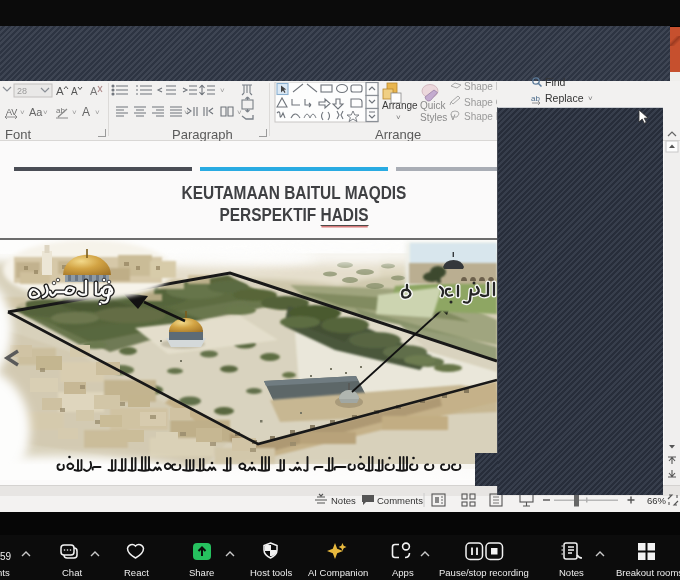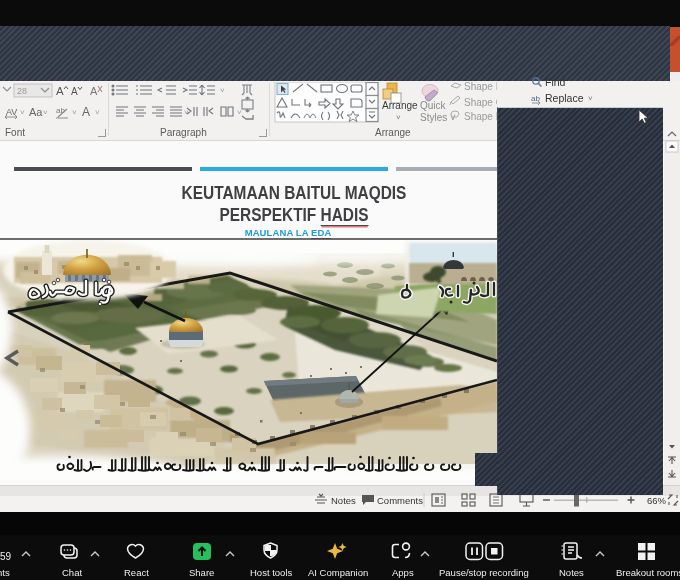--- a/index.html
+++ b/index.html
@@ -6,21 +6,21 @@
 body{font-family:"Liberation Sans",sans-serif}
 #screen{position:relative;width:680px;height:580px;background:#000;overflow:hidden;font-family:"Liberation Sans",sans-serif}
 .abs{position:absolute}
 #topblack{left:0;top:0;width:680px;height:26px;background:#0b0b0b}
 #band{left:0;top:26px;width:670px;height:55px;
 background:repeating-linear-gradient(135deg,#3e4553 0px,#3e4553 1.9px,#2d3442 1.9px,#2d3442 4px)}
 #orange{left:670px;top:27px;width:10px;height:45px;background:#c6502e}
 #orangebelow{left:670px;top:72px;width:10px;height:9px;background:#efeeec}
 #ribbon{left:0;top:81px;width:680px;height:60px;background:#f2f1f0;border-bottom:1px solid #d9d7d5}
 .vsep{position:absolute;top:83px;height:53px;width:1px;background:#dcdad8}
-.glabel{position:absolute;top:127px;font-size:10px;color:#5a5a5a}
+.glabel{position:absolute;top:127px;font-size:13px;color:#5a5a5a}
 .launcher{position:absolute;width:8px;height:8px;border:1px solid #9a9a9a;border-top:none;border-left:none}
 #slide{left:0;top:141px;width:664px;height:347px;background:#fbfafa}
 #rscroll{left:664px;top:141px;width:16px;height:348px;background:#f0efee}
 #panel{left:497px;top:107px;width:166px;height:388px;z-index:5;
 background:repeating-linear-gradient(135deg,#373e4c 0px,#373e4c 1.9px,#272d3a 1.9px,#272d3a 4px);
 border-top:1px solid #c9ccd1;border-left:1px solid #454a55}
 #notch{left:475px;top:453px;width:23px;height:33px;z-index:5;
 background:repeating-linear-gradient(135deg,#373e4c 0px,#373e4c 1.9px,#272d3a 1.9px,#272d3a 4px)}
 #statusbar{left:0;top:485px;width:680px;height:27px;background:linear-gradient(#e7e5e3 0,#e7e5e3 10px,#f3f2f1 10px,#f3f2f1 100%);border-top:1px solid #d4d2d0;font-size:9px;color:#444}
 #blackstrip{left:0;top:512px;width:680px;height:23px;background:#060606}
@@ -87,21 +87,21 @@
       <path d="M111 24 h5 v9 h-5 z M118 24 h5 v9 h-5 z"></path>
       <text x="127" y="32" font-size="8" fill="#999" font-family="Liberation Sans" stroke="none">˅</text>
       <g stroke="#7a8088">
       <path d="M132 2 h10 M134 2 v8 M137 2 v8 M140 2 v8 M134 10 l-2 2 M140 10 l2 2"></path>
       <rect x="132" y="17" width="11" height="9"></rect>
       <path d="M137.5 14 v3 M137.5 26 v3 M137.5 14 l-2 2 M137.5 14 l2 2 M137.5 29 l-2 -2 M137.5 29 l2 -2"></path>
       <path d="M132 33 l4 3 h7 v-4" stroke-width="1.3"></path>
       </g>
     </g>
   </svg>
-  <div class="glabel" style="left:160px">Paragraph</div>
+  <div class="glabel" style="left:172px">Paragraph</div>
   <div class="launcher" style="left:259px;top:129px"></div>
   <div class="vsep" style="left:269px"></div>
 
   <svg class="abs" style="left:271px;top:82px" width="226" height="42" viewBox="0 0 226 42">
     <rect x="4" y="0" width="103" height="40" fill="#fdfdfd" stroke="#c8c6c4" stroke-width="1"></rect>
     <g stroke="#70757c" stroke-width="1.1" fill="none">
       <rect x="6" y="1.5" width="11" height="11" fill="#dce9f5" stroke="#8ab0d0"></rect>
         <path d="M10 3.5 l0 7 l2 -2 l1.5 2.5 l1 -0.7 l-1.5 -2.5 l2.3 -0.3 z" fill="#444" stroke="none"></path>
       <path d="M22 10 l10 -8"></path>
       <path d="M36 2 l10 8"></path>
@@ -158,21 +158,20 @@
     <text x="6" y="25" font-size="8" fill="#4a6a8a" font-family="Liberation Sans">ab</text>
     <path d="M7 27 h8 l-2 -2 m2 2 l-2 2" stroke="#888" stroke-width="0.9" fill="none"></path>
     <text x="20" y="26" font-size="10.5" fill="#333" font-family="Liberation Sans">Replace</text>
     <text x="63" y="25" font-size="8" fill="#777" font-family="Liberation Sans">˅</text>
   </svg>
   <div id="slide" class="abs"></div>
   <div class="bar" style="left:14px;top:167px;width:178px;background:#4a4d55"></div>
   <div class="bar" style="left:200px;top:167px;width:188px;background:#29abe2"></div>
   <div class="bar" style="left:396px;top:167px;width:101px;background:#a9adb5"></div>
   <div class="abs" style="left:94px;top:182px;width:400px;text-align:center;font-weight:bold;font-size:18px;color:#3f4043;line-height:22px;transform:scaleX(0.857);transform-origin:200px 0">KEUTAMAAN BAITUL MAQDIS<br>PERSPEKTIF <span style="border-bottom:1.5px solid #4a4a4a;box-shadow:0 2.5px 0 -1px rgba(205,80,80,0.75)">HADIS</span></div>
-  <div class="abs" style="left:88px;top:227px;width:400px;text-align:center;font-weight:bold;font-size:9.5px;color:#1e9cd8;letter-spacing:0.1px">MAULANA LA <span style="border-bottom:1px solid #cc4444">EDA</span></div>
   <div class="abs" style="left:0;top:238px;width:497px;height:2px;background:rgba(60,60,60,0.75)"></div>
   <svg class="abs" style="left:0;top:240px" width="497" height="240" viewBox="0 240 497 240">
     <defs>
       <radialGradient id="gold" cx="0.38" cy="0.32" r="0.85">
         <stop offset="0" stop-color="#f2d98a"></stop>
           <stop offset="0.45" stop-color="#d2a343"></stop>
           <stop offset="1" stop-color="#a27427"></stop>
       </radialGradient>
       <filter id="b1" x="-30%" y="-30%" width="160%" height="160%">
           <feGaussianBlur stdDeviation="1"></feGaussianBlur>

